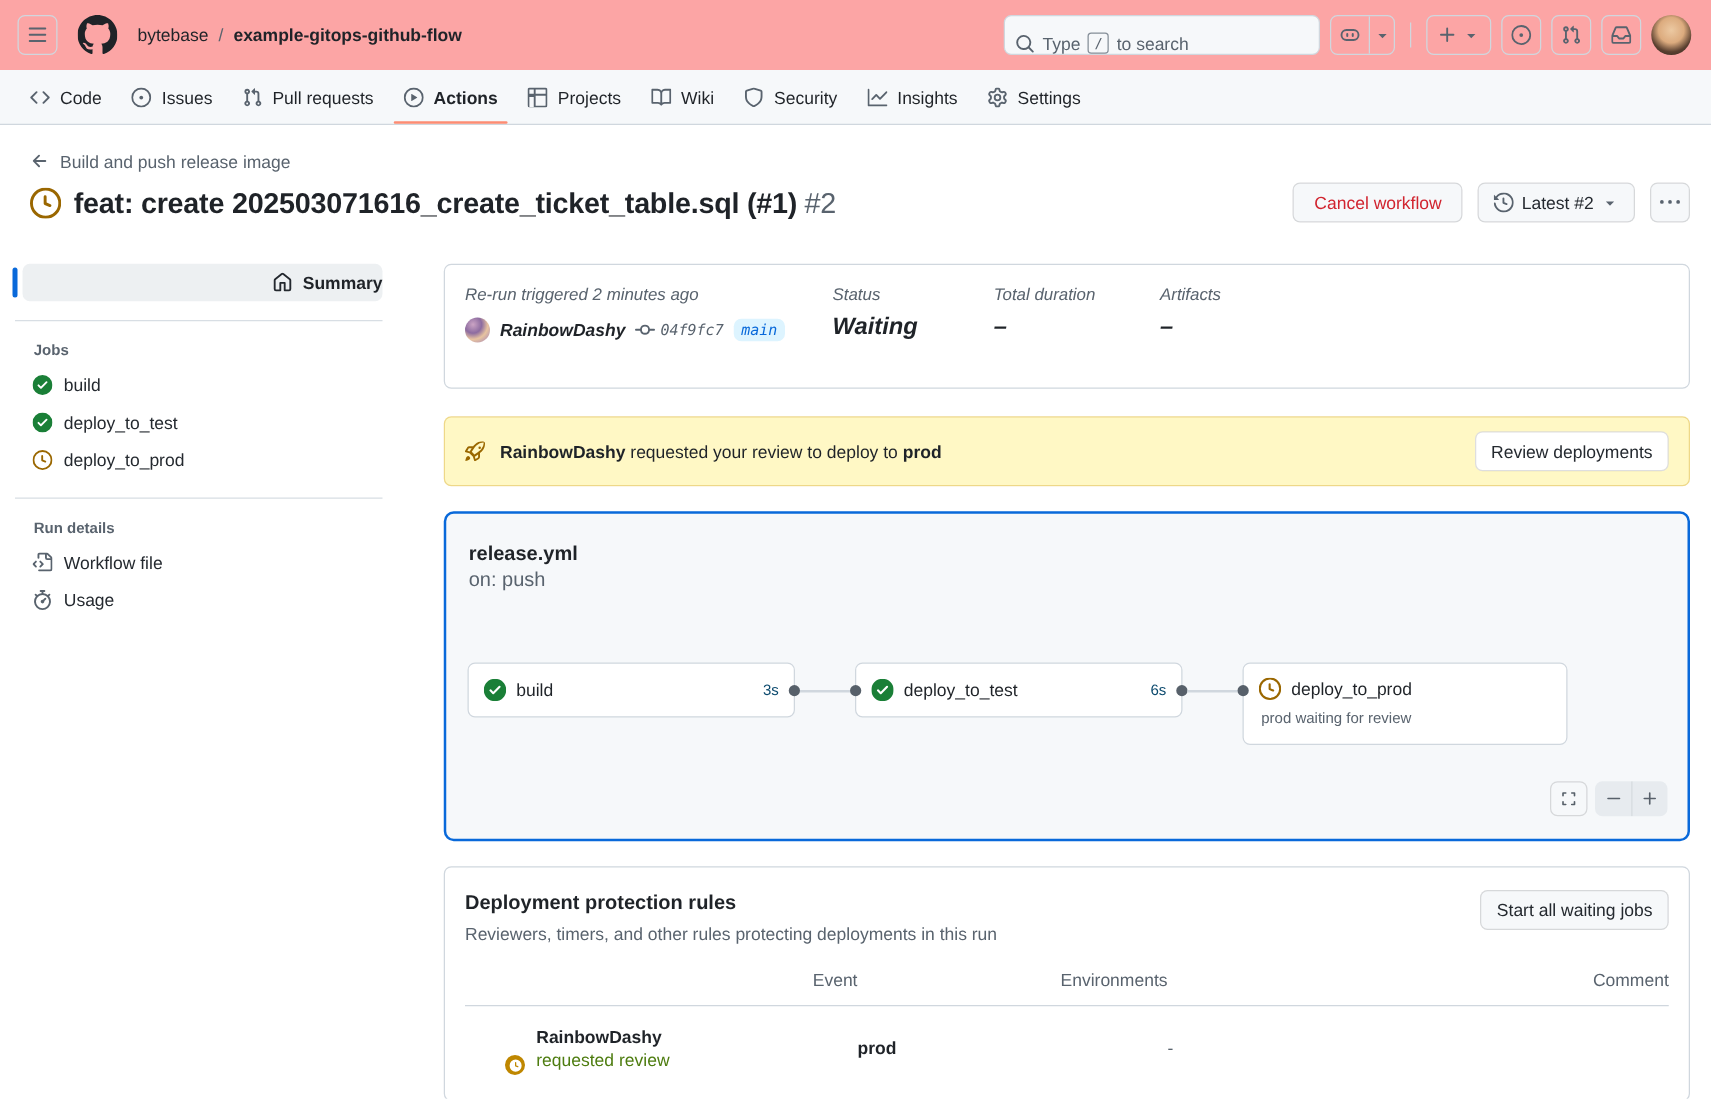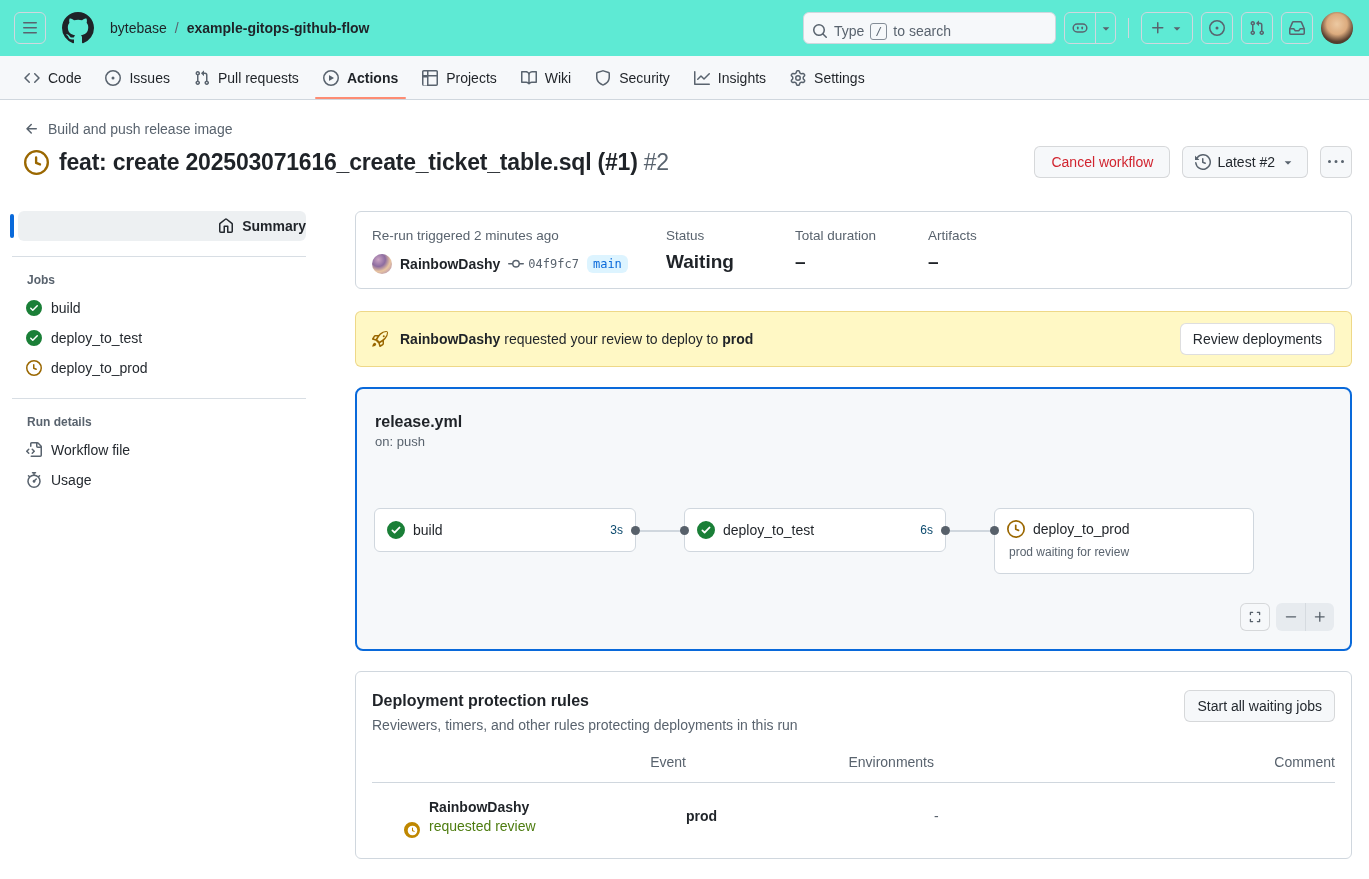--- a/index.html
+++ b/index.html
@@ -5,34 +5,34 @@
   * { box-sizing: border-box; margin: 0; padding: 0; }
   html,body { width:1369px; height:879px; overflow:hidden; }
   body {
     font-family: "Liberation Sans", "DejaVu Sans", sans-serif;
     font-size: 14px; color:#1f2328; background:#ffffff;
   }
   svg { display:block; }
   .ic { flex:none; }
 
   
-  .topbar { height:56px; background:#5eead4; display:flex; align-items:center; padding:0 16px 0 14px; }
+  .topbar { height:56px; background:#fca5a5; display:flex; align-items:center; padding:0 16px 0 14px; }
   .tb-left { display:flex; align-items:center; gap:8px; }
   .icon-btn {
     width:32px; height:32px; border:1px solid #d0d7de; border-radius:6px; background:transparent;
     display:flex; align-items:center; justify-content:center; color:#59636e; cursor:pointer;
   }
   .gh-logo { margin-left:8px; color:#1f2328; }
   .breadcrumb { margin-left:8px; display:flex; align-items:center; gap:8px; font-size:14px; }
   .breadcrumb .sep { color:#59636e; }
   .breadcrumb .repo { font-weight:600; }
   .tb-right { margin-left:auto; display:flex; align-items:center; gap:8px; }
   .searchbox {
     width:253px; height:32px; border:1px solid #d0d7de; border-radius:6px; background:#f6f8fa;
-    display:flex; align-items:flex-start; gap:6px; padding:10px 8px; color:#59636e; cursor:text;
+    display:flex; align-items:flex-end; gap:6px; padding:0 8px; color:#59636e; cursor:text;
   }
   .searchbox .slash-key {
     width:17px; height:17px; border:1px solid #848d97; border-radius:3px; font-size:11px;
     display:flex; align-items:center; justify-content:center; color:#59636e;
     font-family:"DejaVu Sans Mono", monospace;
   }
   .split-btn { display:flex; height:32px; border:1px solid #d0d7de; border-radius:6px; overflow:hidden; }
   .split-btn .seg { display:flex; align-items:center; justify-content:center; color:#59636e; cursor:pointer; }
   .split-btn .seg+.seg { border-left:1px solid #d0d7de; }
   .v-divider { width:1px; height:20px; background:#d0d7de; margin:0 4px; }
@@ -78,21 +78,21 @@
     align-items:center; gap:8px; padding-left:12px; font-weight:600; cursor:pointer;justify-content:flex-end; }
   .summary-item .ic { color:#24292f; }
   .side-divider { border:0; border-top:1px solid #d8dee4; margin:15px 0 0 0; }
   .side-heading { font-size:12px; font-weight:600; color:#59636e; margin:16px 0 6px 15px; }
   .side-item { display:flex; align-items:center; gap:9px; padding:7px 0 7px 14px; cursor:pointer; color:#24292f; }
   .side-item .ic-muted { color:#59636e; }
   .ok-green { color:#1a7f37; }
   .wait-yellow { color:#9a6700; }
 
   
-  .status-card { border:1px solid #d0d7de; border-radius:6px; padding:15px 16px; display:flex; height:78px; }
+  .status-card { border:1px solid #d0d7de; border-radius:6px; padding:15px 16px; display:flex; height:100px;font-style:italic; }
   .sc-col1 { width:294px; }
   .sc-trigger { color:#59636e; font-size:13.5px; margin-top:1px; }
   .sc-actor-row { display:flex; align-items:center; gap:8px; margin-top:11px; }
   .sc-actor-row .avatar-rd { width:20px; height:20px; }
   .sc-actor { font-weight:600; }
   .sc-commit { display:flex; align-items:center; gap:4px; color:#59636e; }
   .sc-sha { font-size:12px; font-family:"DejaVu Sans Mono", monospace; }
   .branch-badge { background:#ddf4ff; color:#0969da; font-family:"DejaVu Sans Mono", monospace;
     font-size:12px; padding:2px 6px; border-radius:6px; cursor:pointer; }
   .sc-stat { display:flex; flex-direction:column; }
@@ -104,21 +104,21 @@
   .banner { margin-top:22px; height:56px; background:#fff8c5; border:1px solid rgba(212,167,44,0.4);
     border-radius:6px; display:flex; align-items:center; gap:12px; padding:0 16px; }
   .banner .rocket { color:#9a6700; }
   .banner .b-bold { font-weight:600; }
   .banner .btn { margin-left:auto; }
 
   
   .graph-panel { position:relative; margin-top:20px; height:264px; border:2px solid #0969da;
     border-radius:8px; background:#f6f8fa; padding:24px 0 0 18px; }
   .graph-title { font-size:16px; font-weight:600; }
-  .graph-sub { font-size:13px; color:#59636e; margin-top:3px; }
+  .graph-sub { font-size:16px; color:#59636e; margin-top:3px; }
   .jobs-row { position:absolute; top:119px; left:17px; display:flex; align-items:flex-start; }
   .job-card { background:#fff; border:1px solid #d0d7de; border-radius:6px; cursor:pointer; }
   .job-basic { width:262px; height:44px; display:flex; align-items:center; gap:8px; padding:0 12px; }
   .job-name { font-weight:500; }
   .job-dur { margin-left:auto; font-size:12px; color:#0c4a6e; }
   .job-tall { width:260px; height:66px; padding:11px 12px; }
   .job-tall .head { display:flex; align-items:center; gap:8px; }
   .job-note { margin-top:7px; font-size:12px; color:#59636e; padding-left:2px; }
   .connector { position:relative; z-index:2; display:flex; align-items:center; width:58px; margin:18px -5px 0 -5px; }
   .connector .dot { width:9px; height:9px; border-radius:50%; background:#57606a; flex:none; }

